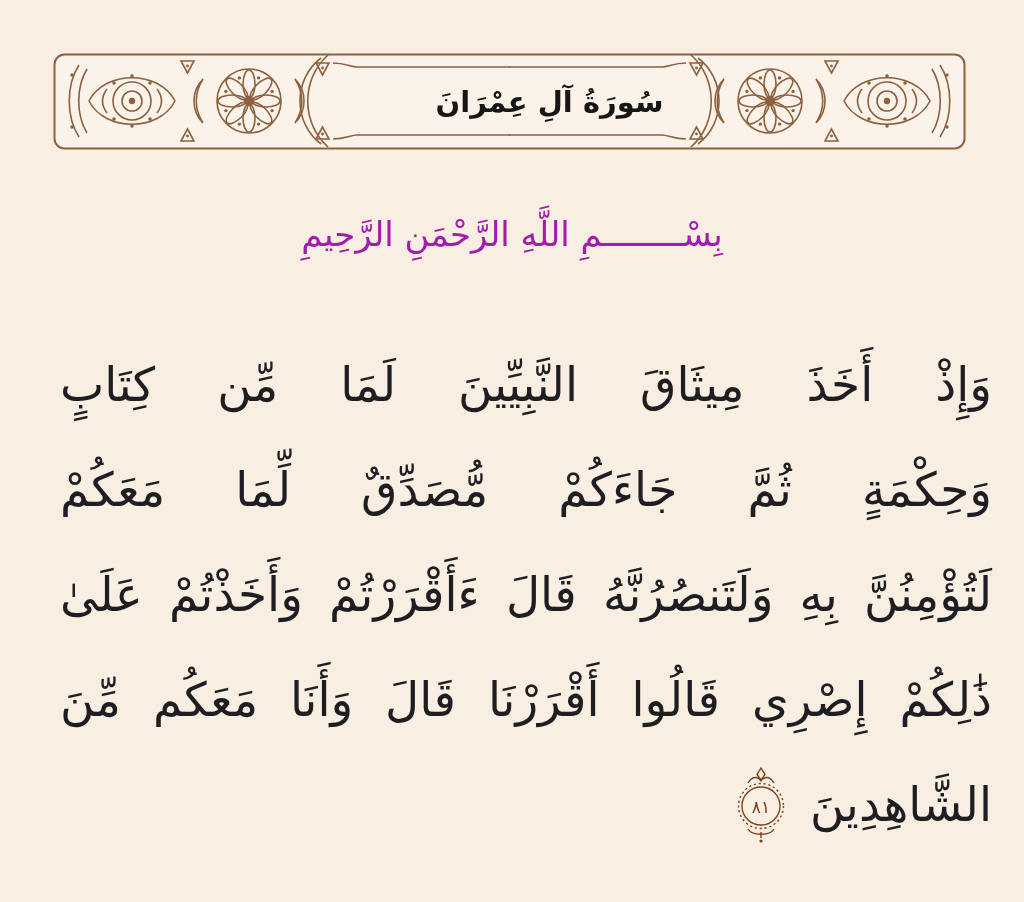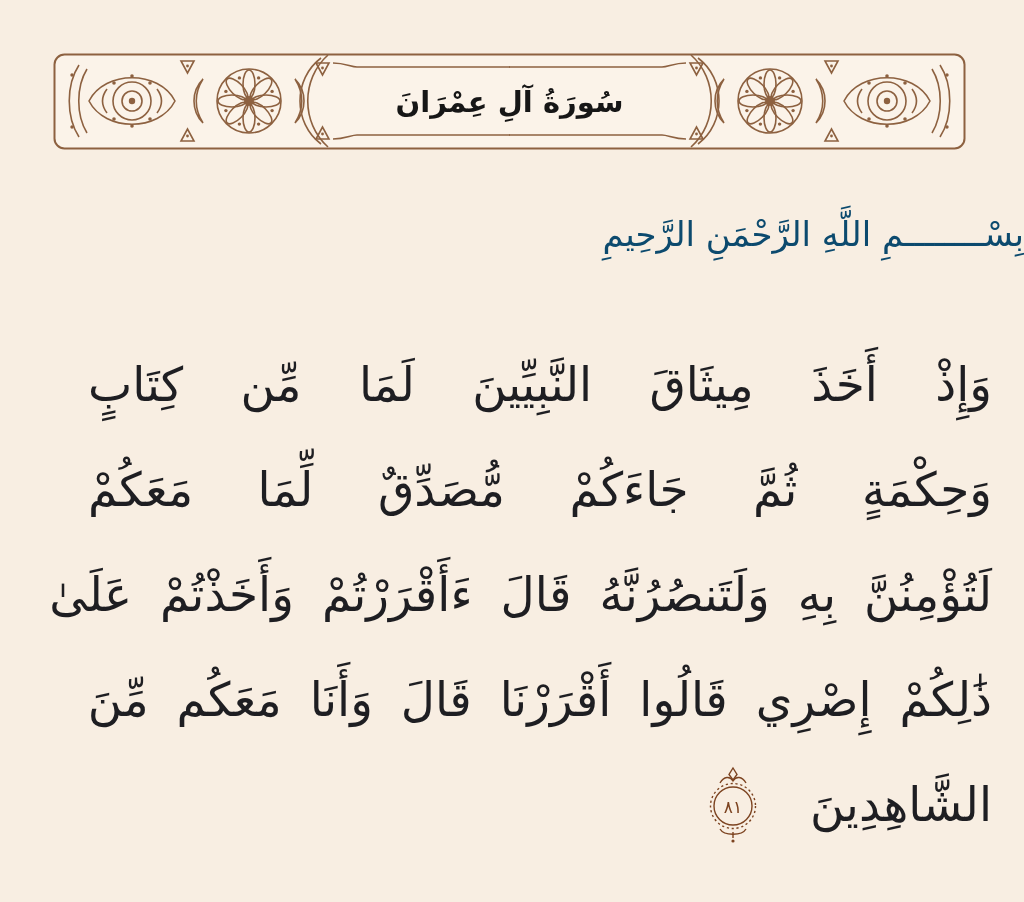--- a/index.html
+++ b/index.html
@@ -14,46 +14,47 @@
   
   .banner{
     position:absolute;left:53px;top:53px;width:913px;height:97px;
   }
   .banner svg{position:absolute;left:0;top:0;}
   .banner-title{
     position:absolute;left:0;top:0;width:913px;height:97px;
     display:flex;align-items:center;justify-content:center;
     font-size:29px;font-weight:bold;color:#161616;
     letter-spacing:0;
+    padding-left:40px;
   }
 
   
   .bismillah{
     position:absolute;left:0;top:214px;width:1024px;
-    text-align:right;
+    text-align:center;
     font-size:34px;
-    color:#0c4a6e;
+    color:#a21caf;
   }
 
   
   .verse-block{
     position:absolute;top:332px;left:60px;right:32px;
     direction:rtl;
     color:#1e1e22;
     font-size:47px;
   }
   .verse-line{
     display:flex;
     align-items:center;
     height:105px;
     white-space:nowrap;
   }
   .verse-line.justified{justify-content:space-between;}
   .verse-line.last{justify-content:flex-start;gap:22px;}
-  .verse-word{display:inline-block;margin-left:28px;}
+  .verse-word{display:inline-block;}
   .verse-medallion{flex:0 0 auto;}
 </style>
 </head>
 <body>
 
 <div class="banner">
   <svg width="913" height="97" viewBox="0 0 913 97">
     <rect x="1.5" y="1.5" width="910" height="94" rx="10" fill="#fbf3e9" stroke="#8d6140" stroke-width="2"></rect>
     <g id="ornL" fill="none" stroke="#8d6140" stroke-width="1.6">
 

